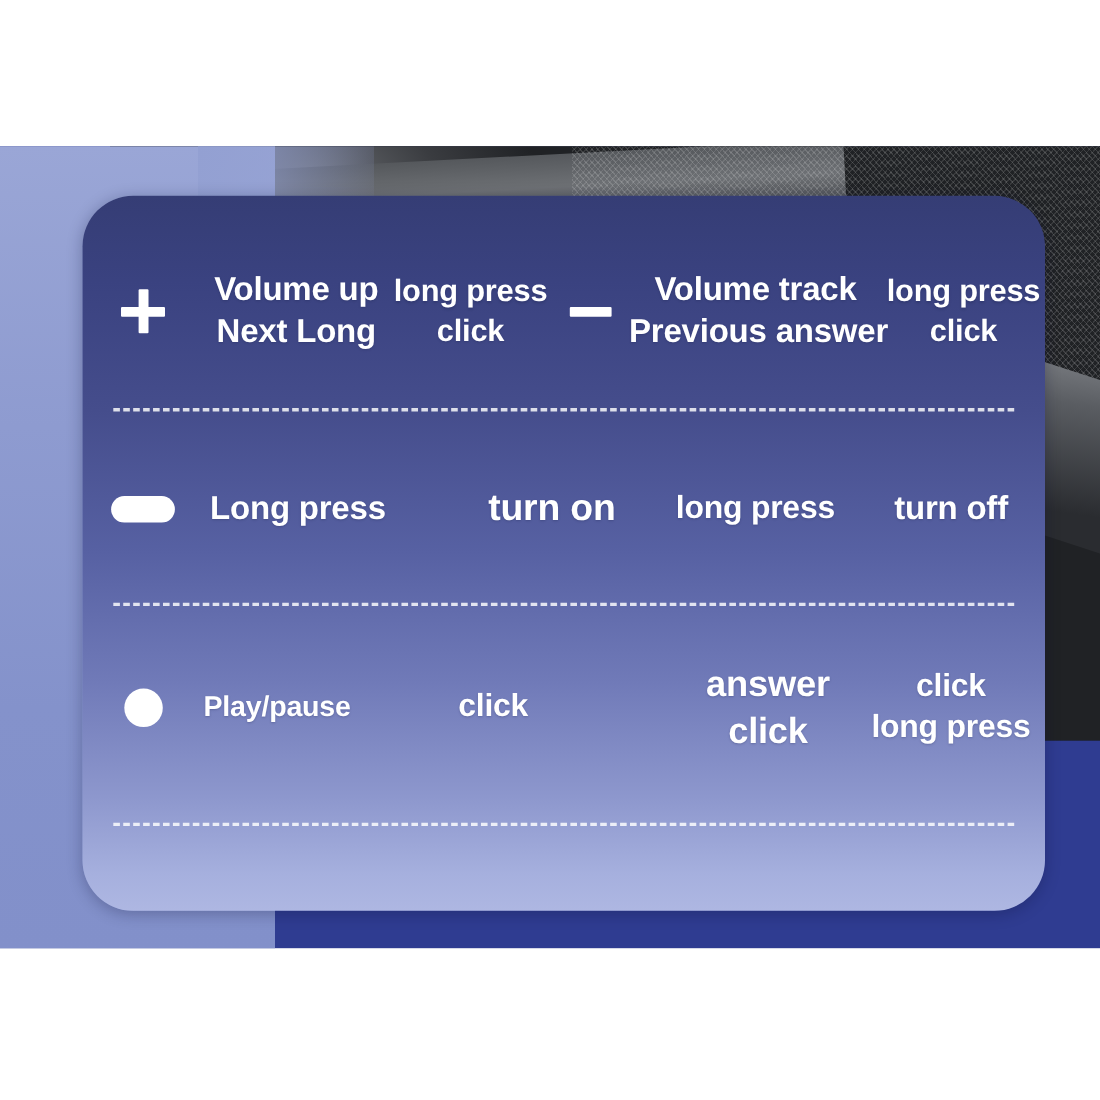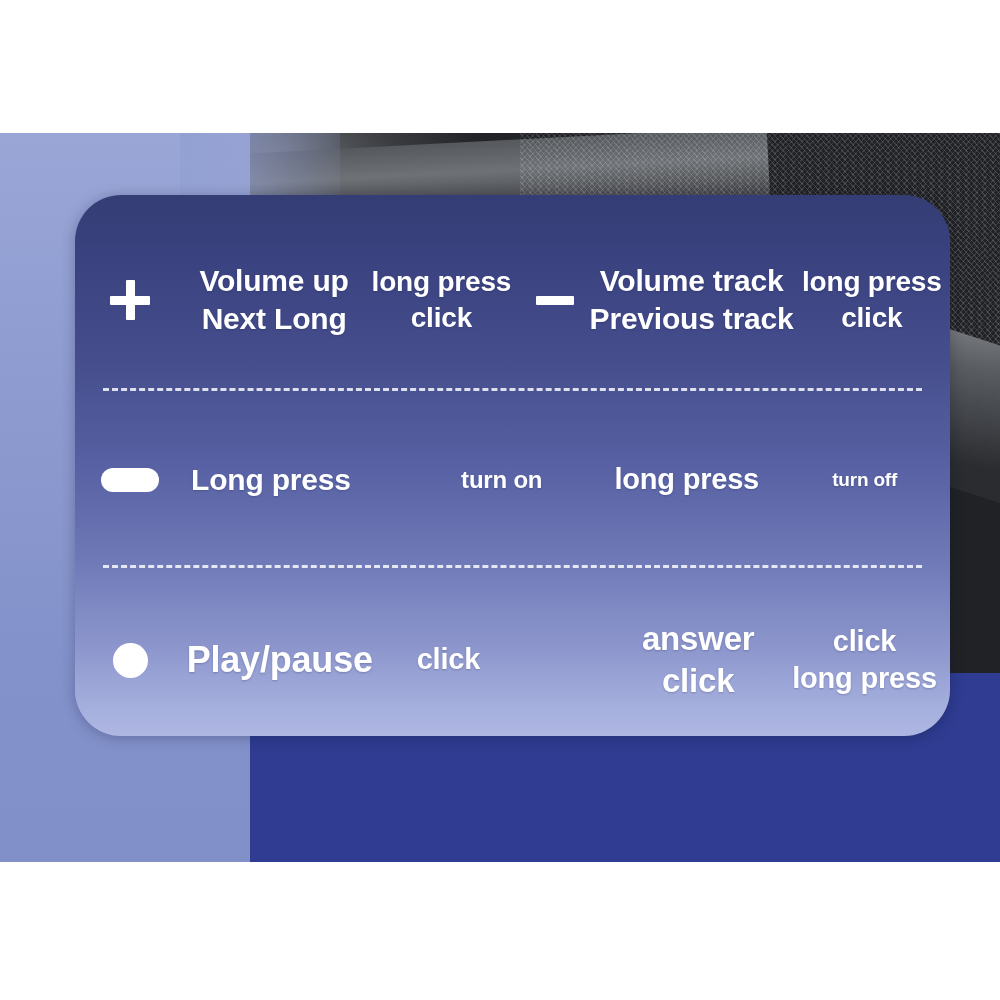--- a/index.html
+++ b/index.html
@@ -86,23 +86,23 @@
     top: 0;
     width: 160px;
     height: 300px;
     background: linear-gradient(110deg, #93a0d2 0%, rgba(147,160,210,0) 72%);
   }
 
   
   .card {
     position: absolute;
     left: 75px;
-    top: 195px;
+    top: 178px;
     width: 875px;
-    height: 541px;
+    height: 650px;
     border-radius: 46px;
     background: linear-gradient(180deg,
       #353d75 0%,
       #3a4280 12%,
       #454d8c 30%,
       #5761a3 50%,
       #707ab8 68%,
       #8d97cd 84%,
       #a6b0de 95%,
       #aeb7e2 100%);
@@ -155,27 +155,27 @@
   }
 
   
   .row-1 { top: 45px; height: 120px; }
   .row-1 .col-label  { width: 205px; font-size: 30px; }
   .row-1 .col-action { width: 180px; font-size: 28px; }
 
   
   .row-2 { top: 245px; height: 80px; }
   .row-2 .c1 { width: 230px; font-size: 30px; text-align: left; padding-left: 6px;}
-  .row-2 .c2 { width: 195px; font-size: 24px; }
+  .row-2 .c2 { width: 195px; font-size: 34px; }
   .row-2 .c3 { width: 195px; font-size: 29px; }
-  .row-2 .c4 { width: 180px; font-size: 19px; }
+  .row-2 .c4 { width: 180px; font-size: 30px; }
 
   
   .row-3 { top: 405px; height: 120px; }
-  .row-3 .c1 { width: 205px; font-size: 36px; text-align: center; }
+  .row-3 .c1 { width: 205px; font-size: 26px; text-align: left; }
   .row-3 .c2 { width: 160px; font-size: 29px; }
   .row-3 .spacer { width: 95px; flex: none; }
   .row-3 .c3 { width: 175px; font-size: 33px; }
   .row-3 .c4 { width: 185px; font-size: 29px; }
 
   
   .ico-plus {
     position: relative;
     width: 40px;
     height: 40px;
@@ -249,21 +249,21 @@
           <span class="stack-line">long press</span>
           <span class="stack-line">click</span>
         </div>
 
         <div class="icon-cell" style="width:70px">
           <div class="ico-minus"></div>
         </div>
 
         <div class="txt col-label" style="width:230px">
           <span class="stack-line">Volume track</span>
-          <span class="stack-line">Previous track</span>
+          <span class="stack-line">Previous answer</span>
         </div>
 
         <div class="txt col-action">
           <span class="stack-line">long press</span>
           <span class="stack-line">click</span>
         </div>
       </div>
 
       <div class="row row-2">
 

